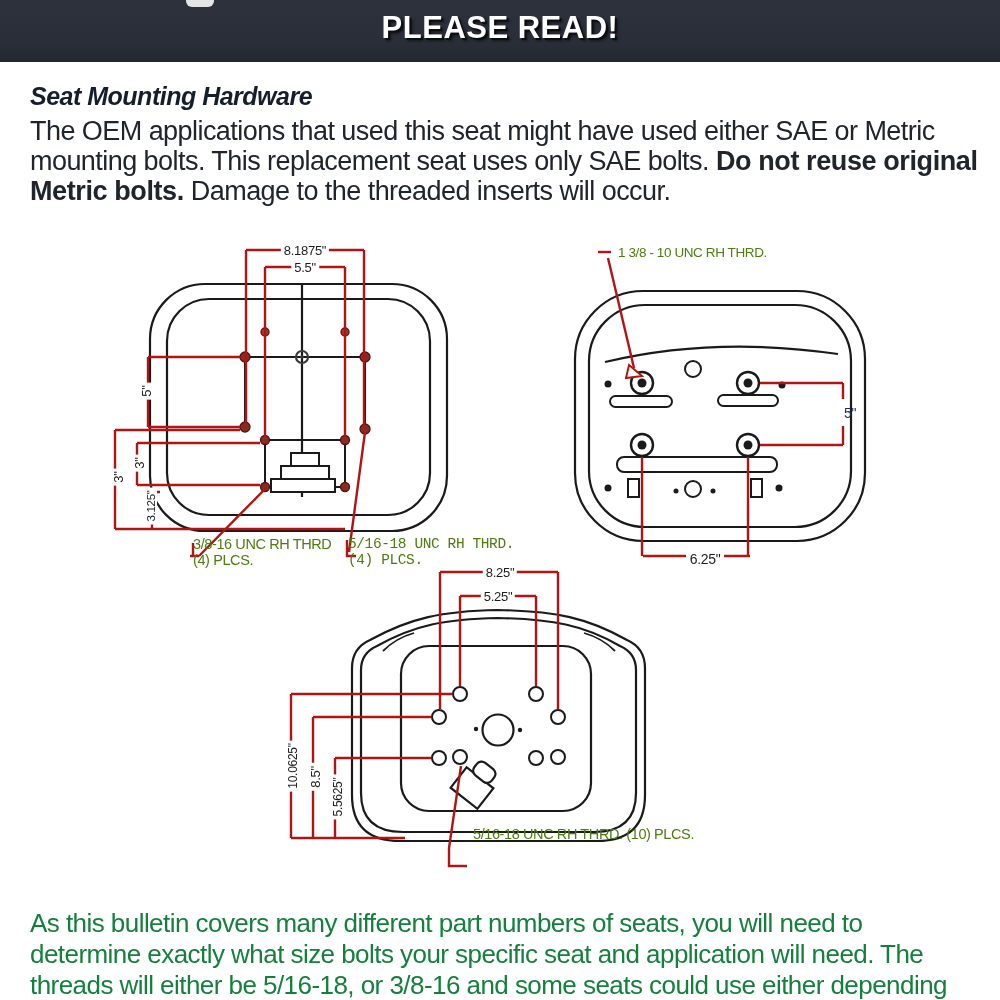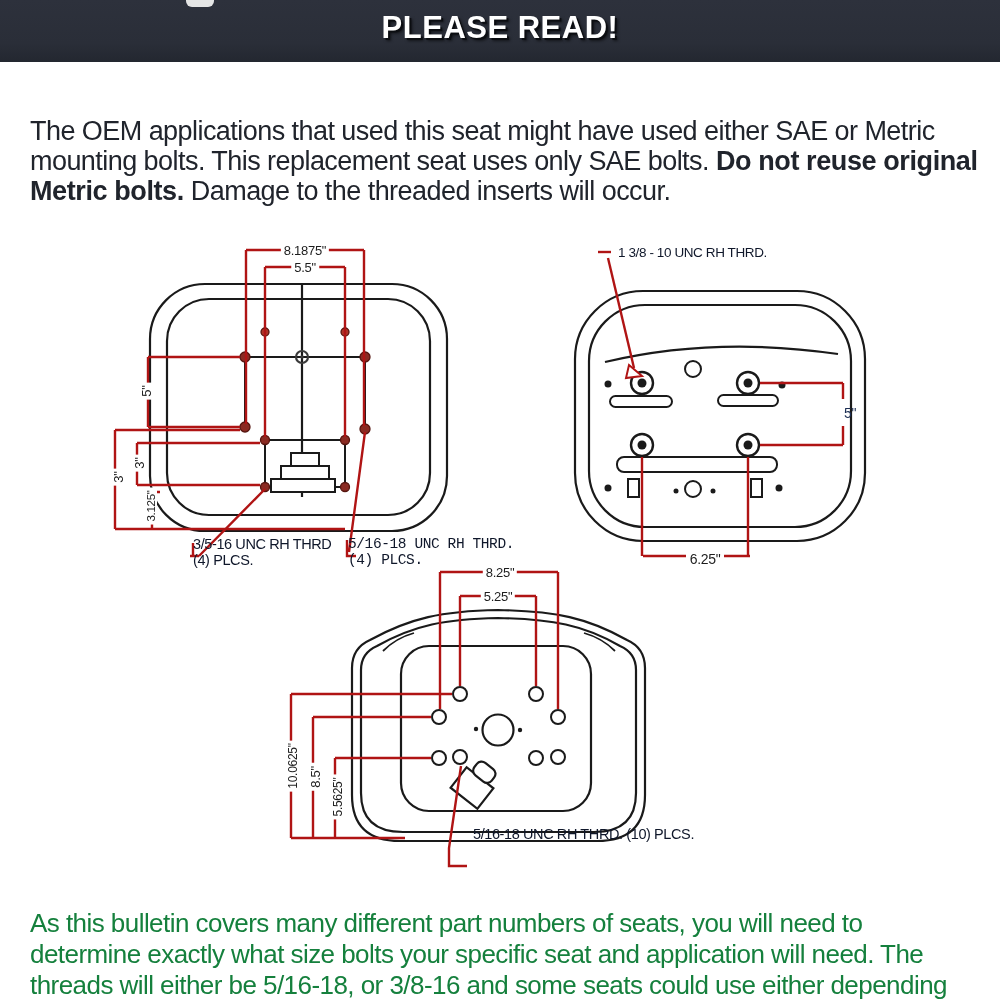--- a/index.html
+++ b/index.html
@@ -21,34 +21,35 @@
           line-height:30px;color:#20242c;letter-spacing:-.55px;}
   .intro b{letter-spacing:-.4px;}
   
   .footer{position:absolute;left:30px;top:908px;width:948px;font-size:26px;
           line-height:31px;color:#15803d;letter-spacing:-.55px;}
   
   .dim{position:absolute;font-size:13px;color:#1d1d1d;background:#fff;padding:0 3px;
        white-space:nowrap;transform:translate(-50%,-50%);letter-spacing:-.3px;}
   .dim.rot{transform:translate(-50%,-50%) rotate(-90deg);}
   .dim.navy{color:#1b2d52;font-size:14px;background:transparent;}
-  .note{position:absolute;font-size:14.5px;color:#0f172a;white-space:nowrap;
+  .note{position:absolute;font-size:14.5px;color:#4d7c0f;white-space:nowrap;
         letter-spacing:-.4px;line-height:16px;}
   svg{position:absolute;left:0;top:0;}
 </style>
 </head>
 <body>
 
 <div class="page">
 
   <div class="banner">
     <div class="notch"></div>
     <div class="banner-title">PLEASE READ!</div>
   </div>
 
+  <div class="heading">Seat Mounting Hardware</div>
   <div class="intro"><span>The OEM applications that used this seat might have used either SAE or Metric mounting bolts. This replacement seat uses only SAE bolts. </span><b>Do not reuse original Metric bolts.</b><span>  Damage to the threaded inserts will occur.</span></div>
 
   <svg width="1000" height="900" viewBox="0 0 1000 900">
 
     <g stroke="#1a1a1a" stroke-width="2.2" fill="none">
       <rect x="150" y="284" width="297" height="247" rx="55"></rect>
       <rect x="167" y="299" width="263" height="216" rx="42"></rect>
       <path d="M302 284 V497"></path>
       <path d="M245 357 H365"></path>
       <path d="M245 357 V427 M365 357 V429" stroke-width="2"></path>
@@ -156,21 +157,21 @@
     </g>
   </svg>
 
   <div class="dim" style="left:305px;top:250px;">8.1875"</div>
   <div class="dim" style="left:305px;top:267px;">5.5"</div>
   <div class="dim rot" style="left:146px;top:391px;">5"</div>
   <div class="dim rot" style="left:118px;top:477px;">3"</div>
   <div class="dim rot" style="left:139px;top:463px;">3"</div>
   <div class="dim rot" style="left:151px;top:506px;font-size:11.5px;">3.125"</div>
   <div class="note" style="left:193px;top:536px;">
-    <div>3/5-16 UNC RH THRD</div>
+    <div>3/8-16 UNC RH THRD</div>
     <div>(4) PLCS.</div>
   </div>
   <div class="note" style="left:348px;top:536px;font-family:Liberation Mono, monospace;">
     <div>5/16-18 UNC RH THRD.</div>
     <div>(4) PLCS.</div>
   </div>
 
   <div class="note" style="left:618px;top:245px;font-size:13.5px;">1 3/8 - 10 UNC RH THRD.</div>
   <div class="dim navy" style="left:850px;top:413px;">5"</div>
   <div class="dim" style="left:705px;top:559px;font-size:14px;">6.25"</div>

